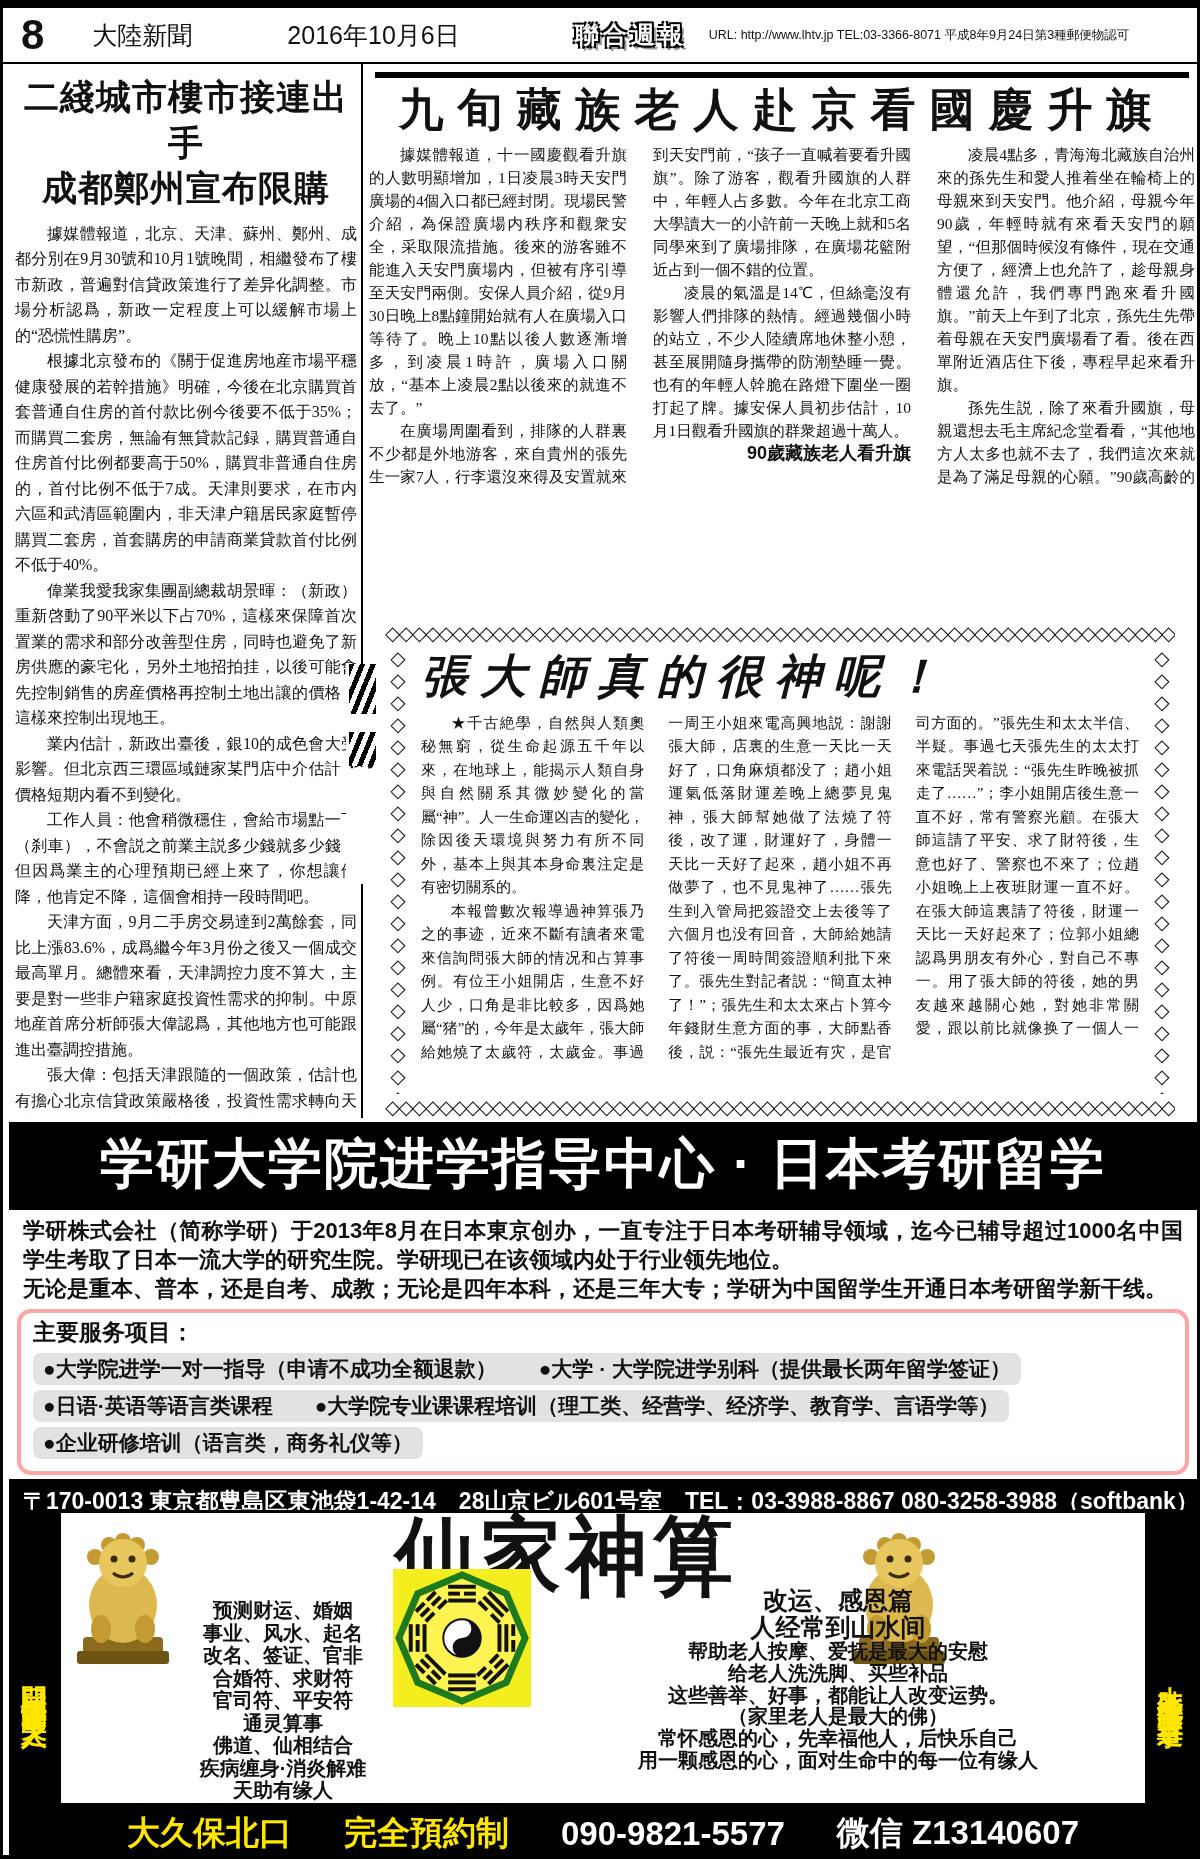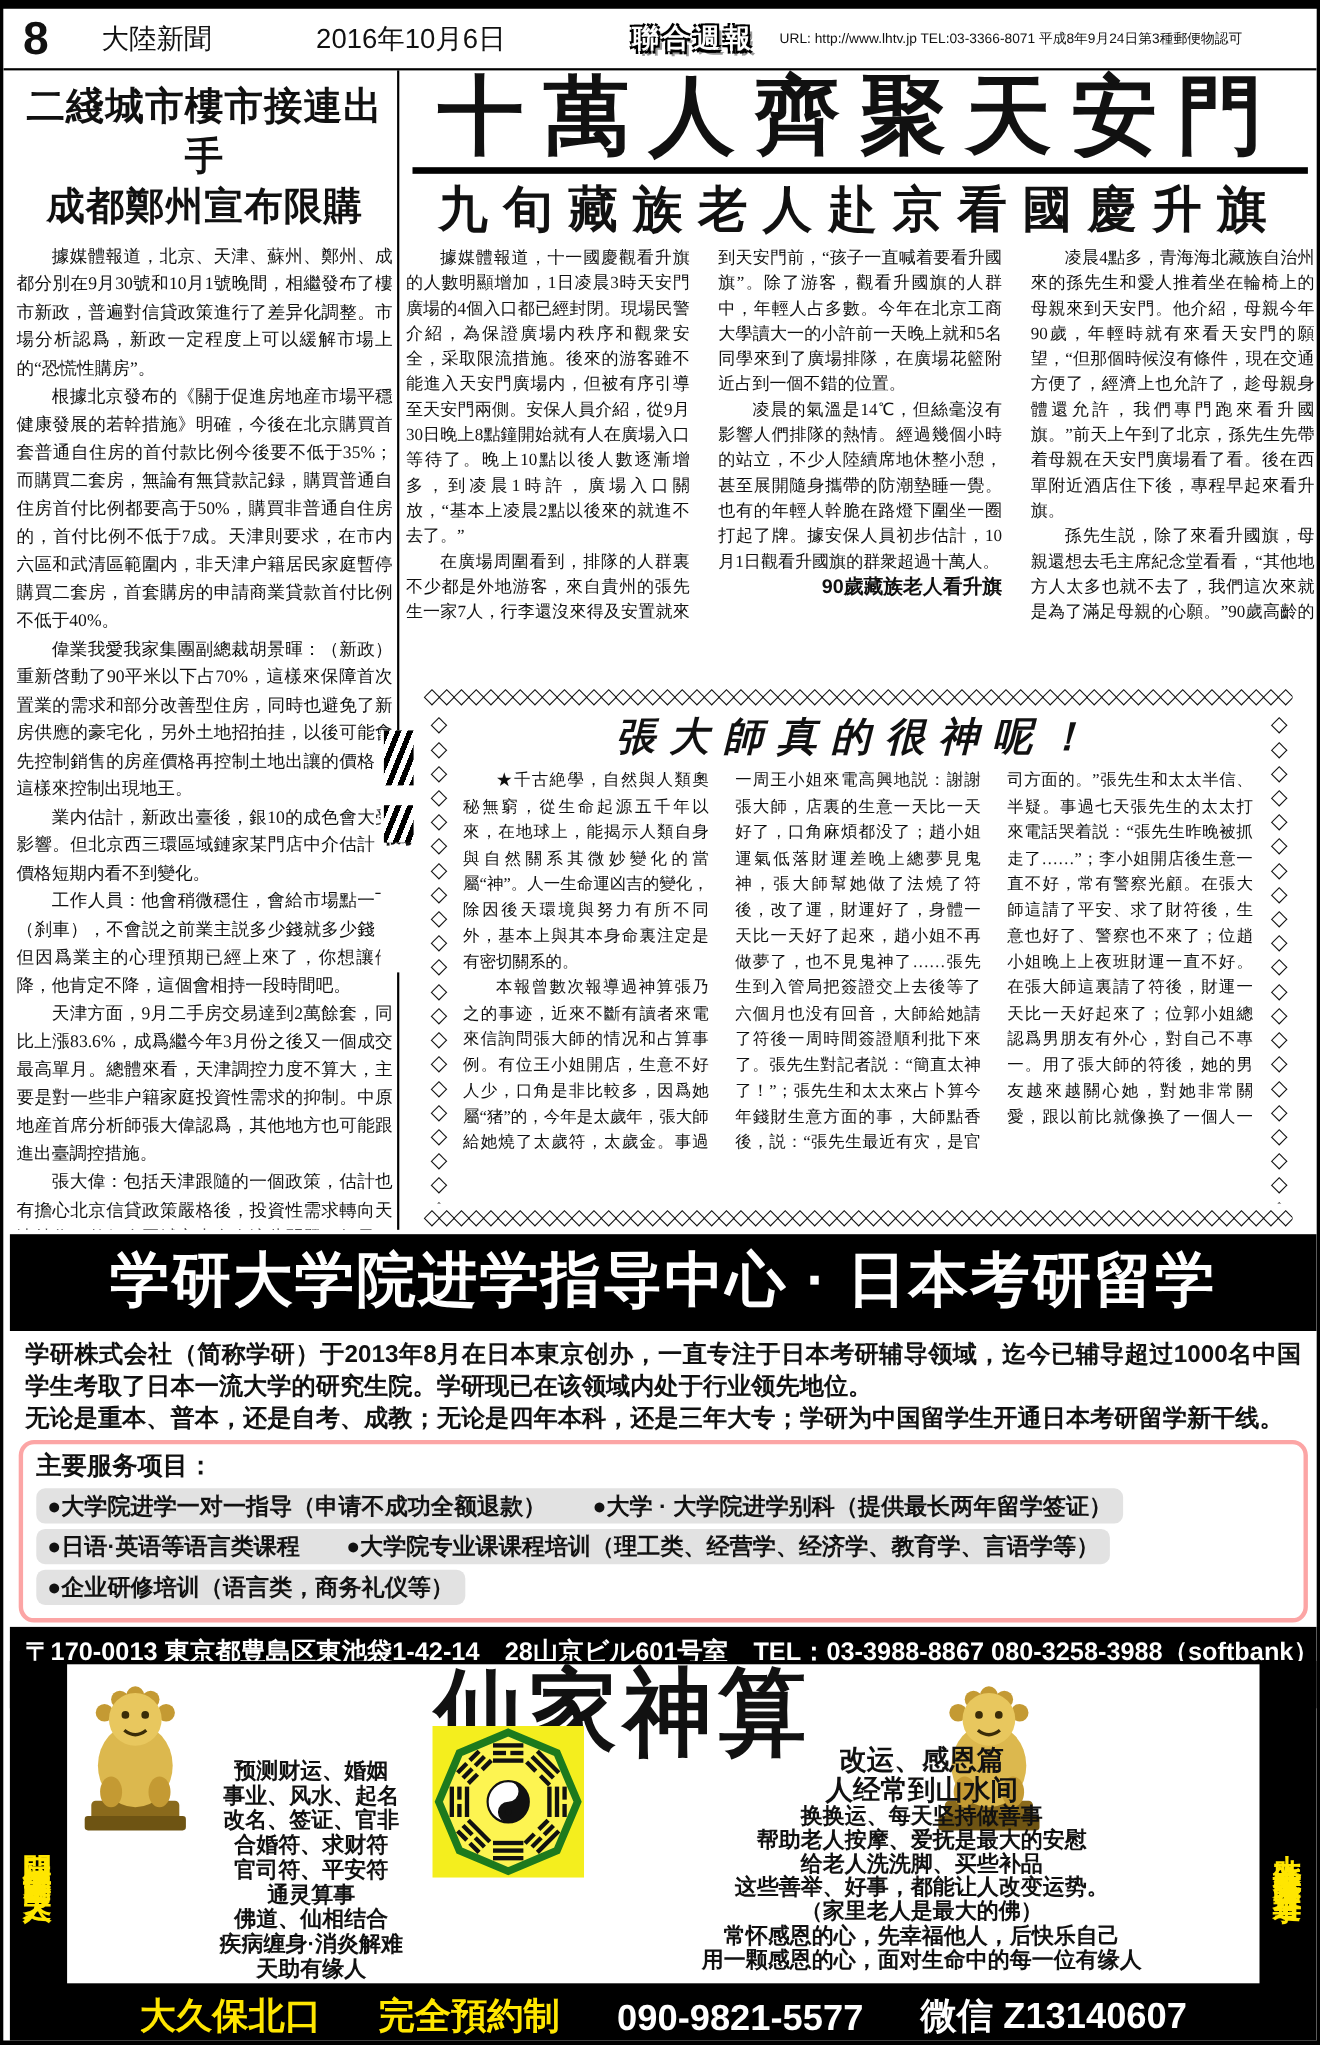--- a/index.html
+++ b/index.html
@@ -47,22 +47,22 @@
   .crosshead{text-indent:0 !important;text-align:right;font-family:"Liberation Sans",sans-serif;
              font-weight:900;font-size:18px;}
 
   
   .box{position:absolute;left:382px;top:612px;width:790px;height:500px;display:flex;flex-direction:column;background:#fff;}
   .d-h{height:26px;line-height:26px;font-size:20px;letter-spacing:-2px;white-space:nowrap;overflow:hidden;text-align:center;}
   .box-mid{flex:1;display:flex;min-height:0;}
   .d-v{width:26px;writing-mode:vertical-rl;text-orientation:upright;line-height:26px;font-size:20px;
        letter-spacing:-2px;overflow:hidden;text-align:center;}
   .box-inner{flex:1;min-width:0;padding:2px 10px;}
-  .box-title{margin:0 0 6px;text-align:center;font-family:"DejaVu Serif",serif;font-style:italic;font-weight:700;
-             font-size:36px;line-height:1.25;letter-spacing:13px;white-space:nowrap;}
+  .box-title{margin:0 0 6px;text-align:left;font-family:"DejaVu Serif",serif;font-style:italic;font-weight:700;
+             font-size:46px;line-height:1.25;letter-spacing:13px;white-space:nowrap;}
   .box-body{column-count:3;column-gap:24px;height:372px;overflow:hidden;font-size:15px;line-height:23.5px;text-align:justify;}
   .box-body p{margin:0;text-indent:2em;}
 
   
   .gakken{position:absolute;left:6px;top:1114px;width:1188px;font-family:"Liberation Sans",sans-serif;}
   .g-title{background:#000;color:#fff;text-align:center;font-size:54px;font-weight:900;
            padding:6px 0 9px;letter-spacing:2px;white-space:nowrap;}
   .g-intro{padding:6px 14px 2px;font-size:22px;font-weight:700;line-height:29px;}
   .g-intro p{margin:0;text-align:justify;}
   .g-services{border:4px solid #fca5a5;border-radius:14px;margin:4px 8px;padding:2px 12px 7px;}
@@ -117,21 +117,20 @@
 
   <div class="vrule"></div>
 
   <div class="strip">
     <div class="strip-bars top"></div>
     <div class="strip-label">大陸新聞</div>
     <div class="strip-bars bot"></div>
   </div>
 
   <div class="main-art">
-    <h1 class="main-head">十萬人齊聚天安門</h1>
     <div class="head-rule"></div>
     <h2 class="sub-head">九旬藏族老人赴京看國慶升旗</h2>
     <div class="art-body">
       <p>據媒體報道，十一國慶觀看升旗的人數明顯增加，1日凌晨3時天安門廣場的4個入口都已經封閉。現場民警介紹，為保證廣場内秩序和觀衆安全，采取限流措施。後來的游客雖不能進入天安門廣場内，但被有序引導至天安門兩側。安保人員介紹，從9月30日晚上8點鐘開始就有人在廣場入口等待了。晚上10點以後人數逐漸增多，到凌晨1時許，廣場入口關放，“基本上凌晨2點以後來的就進不去了。”</p>
       <p>在廣場周圍看到，排隊的人群裏不少都是外地游客，來自貴州的張先生一家7人，行李還沒來得及安置就來到天安門前，“孩子一直喊着要看升國旗”。除了游客，觀看升國旗的人群中，年輕人占多數。今年在北京工商大學讀大一的小許前一天晚上就和5名同學來到了廣場排隊，在廣場花籃附近占到一個不錯的位置。</p>
       <p>凌晨的氣溫是14℃，但絲毫沒有影響人們排隊的熱情。經過幾個小時的站立，不少人陸續席地休整小憩，甚至展開隨身攜帶的防潮墊睡一覺。也有的年輕人幹脆在路燈下圍坐一圈打起了牌。據安保人員初步估計，10月1日觀看升國旗的群衆超過十萬人。</p>
       <p class="crosshead">90歲藏族老人看升旗</p>
       <p>凌晨4點多，青海海北藏族自治州來的孫先生和愛人推着坐在輪椅上的母親來到天安門。他介紹，母親今年90歲，年輕時就有來看天安門的願望，“但那個時候沒有條件，現在交通方便了，經濟上也允許了，趁母親身體還允許，我們專門跑來看升國旗。”前天上午到了北京，孫先生先帶着母親在天安門廣場看了看。後在西單附近酒店住下後，專程早起來看升旗。</p>
       <p>孫先生説，除了來看升國旗，母親還想去毛主席紀念堂看看，“其他地方人太多也就不去了，我們這次來就是為了滿足母親的心願。”90歲高齡的藏族老人盡管漢語不精通，但聊起能親自來天安門廣場看升國旗，她熱泪盈眶。</p>
     </div>
@@ -283,21 +282,20 @@
         </g>
         <circle cx="70" cy="70" r="19" fill="#fff" stroke="#111" stroke-width="2"></circle>
         <path d="M70,51 a19,19 0 0 1 0,38 a9.5,9.5 0 0 1 0,-19 a9.5,9.5 0 0 0 0,-19 z" fill="#111"></path>
         <circle cx="70" cy="60.5" r="3" fill="#fff"></circle>
           <circle cx="70" cy="79.5" r="3" fill="#111"></circle>
       </svg>
 
       <div class="f-right-col">
         <div class="big">改运、感恩篇</div>
         <div class="big">人经常到山水间</div>
-        <div>换换运、每天坚持做善事</div>
         <div>帮助老人按摩、爱抚是最大的安慰</div>
         <div>给老人洗洗脚、买些补品</div>
         <div>这些善举、好事，都能让人改变运势。</div>
         <div>（家里老人是最大的佛）</div>
         <div>常怀感恩的心，先幸福他人，后快乐自己</div>
         <div>用一颗感恩的心，面对生命中的每一位有缘人</div>
       </div>
     </div>
 
     <div class="f-bottom">

